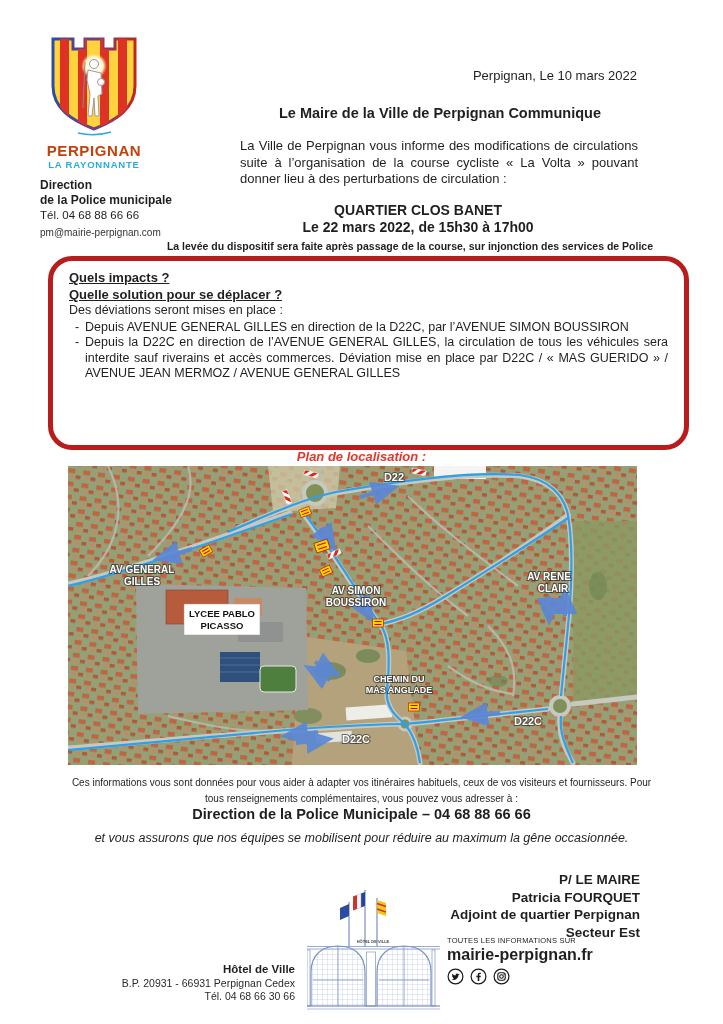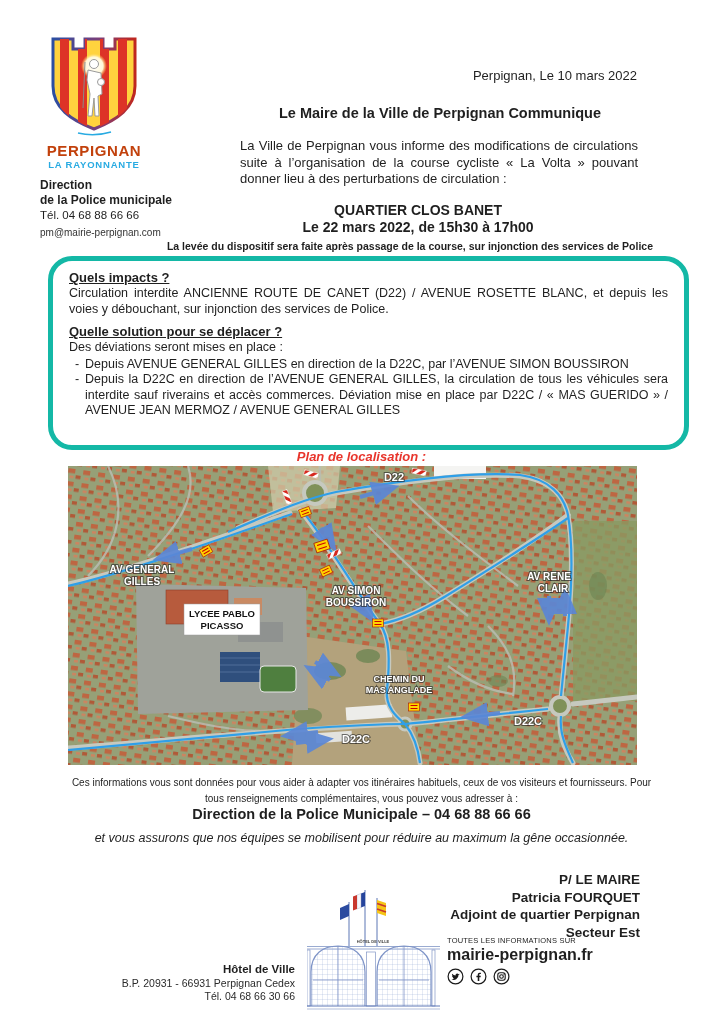--- a/index.html
+++ b/index.html
@@ -18,21 +18,21 @@
   
   .dateline{position:absolute;right:86px;top:68px;font-size:13px;}
   .main-title{position:absolute;left:240px;width:400px;top:105px;text-align:center;font-weight:bold;font-size:14.5px;}
   .intro{position:absolute;left:240px;width:398px;top:138px;font-size:13px;line-height:16.5px;text-align:justify;}
   .district{position:absolute;left:133px;width:570px;top:202px;text-align:center;font-weight:bold;font-size:14px;}
   .schedule{position:absolute;left:133px;width:570px;top:219px;text-align:center;font-weight:bold;font-size:14px;}
   .note{position:absolute;left:80px;width:660px;top:240px;text-align:center;font-weight:bold;font-size:10.5px;}
   
   .impact-box{
     position:absolute;left:48px;top:256px;width:641px;height:194px;box-sizing:border-box;
-    border:5px solid #14b8a6;border-radius:24px;padding:7px 16px 6px;
+    border:5px solid #b91c1c;border-radius:24px;padding:7px 16px 6px;
   }
   .impact-box h3{margin:2px 0 1px;font-size:13px;text-decoration:underline;}
   .impact-box p{margin:0 0 7px;font-size:12.5px;line-height:15.5px;text-align:justify;}
   .impact-box .lead{margin:0 0 1px;}
   .bullet{display:flex;font-size:12.5px;line-height:15.5px;}
   .bullet .dash{width:10px;flex:0 0 10px;margin-left:6px;}
   .bullet .txt{flex:1;text-align:justify;}
   
   .map-caption{position:absolute;left:0;right:0;top:449px;text-align:center;color:#E8352C;font-weight:bold;font-style:italic;font-size:13px;}
   .map-box{position:absolute;left:68px;top:466px;width:569px;height:299px;}
@@ -102,21 +102,20 @@
 
   <div class="dateline">Perpignan, Le 10 mars 2022</div>
   <div class="main-title">Le Maire de la Ville de Perpignan Communique</div>
   <div class="intro">La Ville de Perpignan vous informe des modifications de circulations suite à l’organisation de la course cycliste « La Volta » pouvant donner lieu à des perturbations de circulation :</div>
   <div class="district">QUARTIER CLOS BANET</div>
   <div class="schedule">Le 22 mars 2022, de 15h30 à 17h00</div>
   <div class="note">La levée du dispositif sera faite après passage de la course, sur injonction des services de Police</div>
 
   <div class="impact-box">
     <h3>Quels impacts ?</h3>
-    <p>Circulation interdite ANCIENNE ROUTE DE CANET (D22) / AVENUE ROSETTE BLANC, et depuis les voies y débouchant, sur injonction des services de Police.</p>
     <h3>Quelle solution pour se déplacer ?</h3>
     <p class="lead">Des déviations seront mises en place :</p>
     <div class="bullet">
       <span class="dash">-</span>
       <span class="txt">Depuis AVENUE GENERAL GILLES en direction de la D22C, par l’AVENUE SIMON BOUSSIRON</span>
     </div>
     <div class="bullet">
       <span class="dash">-</span>
       <span class="txt">Depuis la D22C en direction de l’AVENUE GENERAL GILLES, la circulation de tous les véhicules sera interdite sauf riverains et accès commerces. Déviation mise en place par D22C / « MAS GUERIDO » / AVENUE JEAN MERMOZ / AVENUE GENERAL GILLES</span>
     </div>

